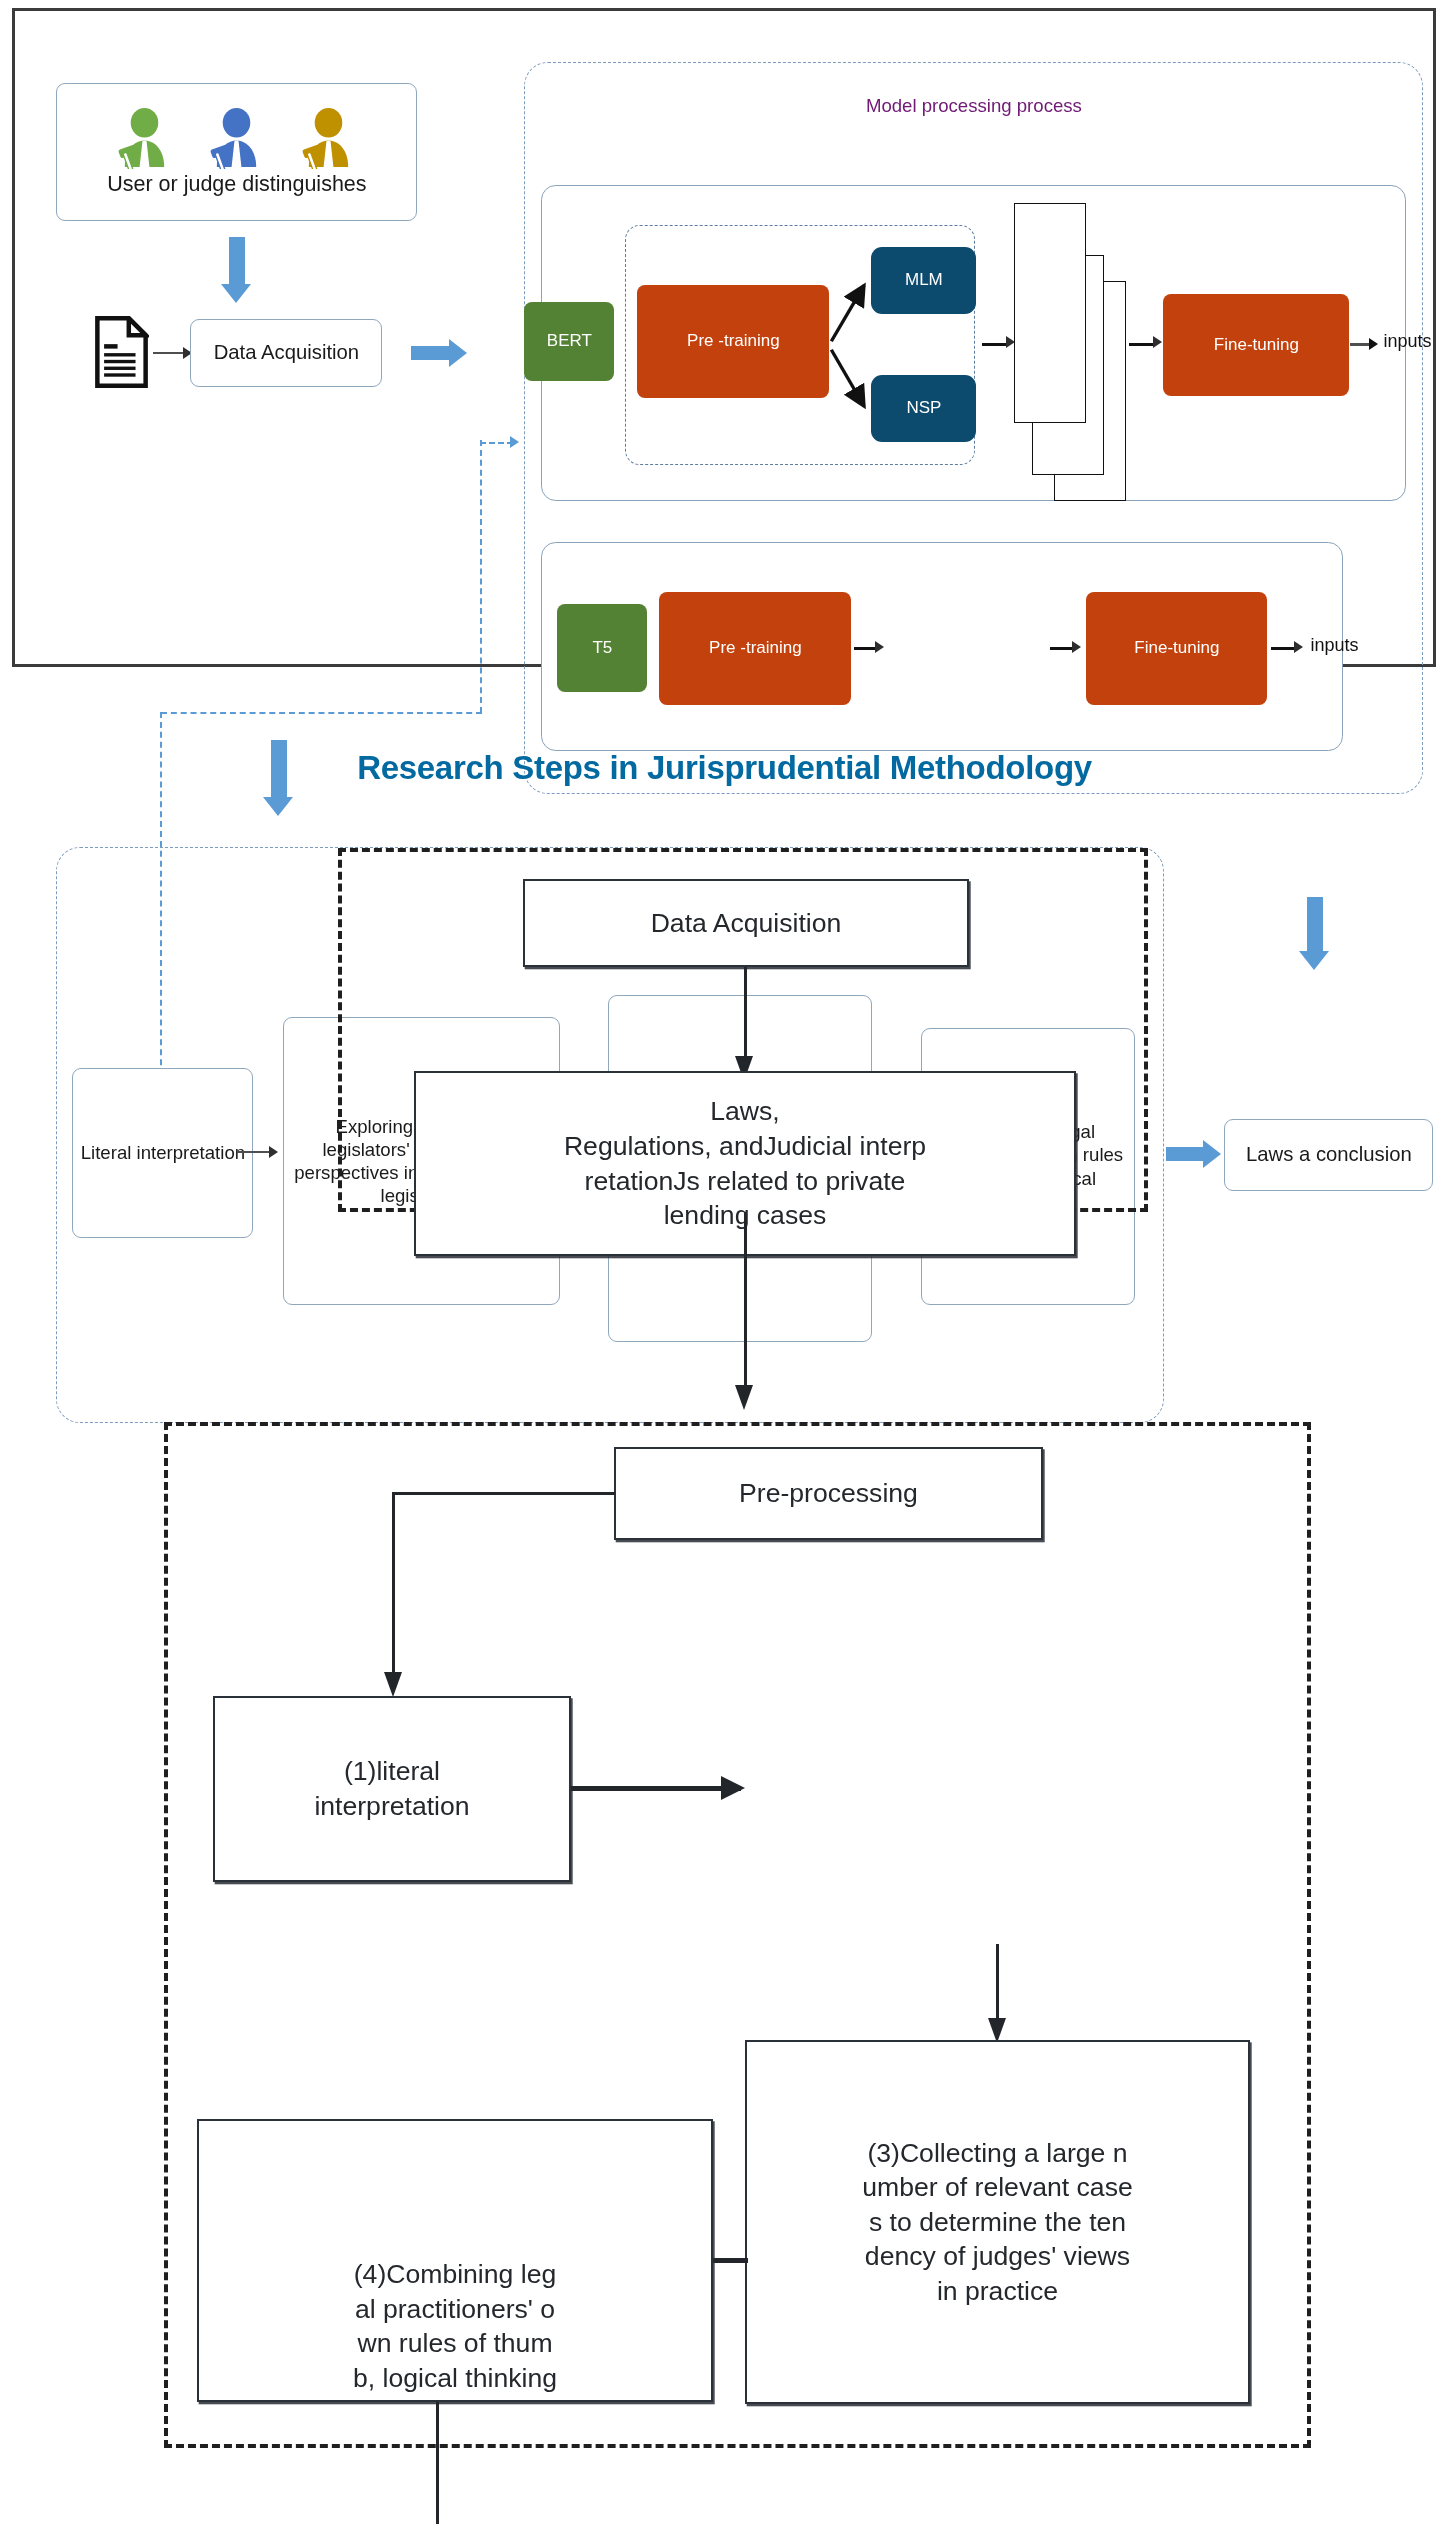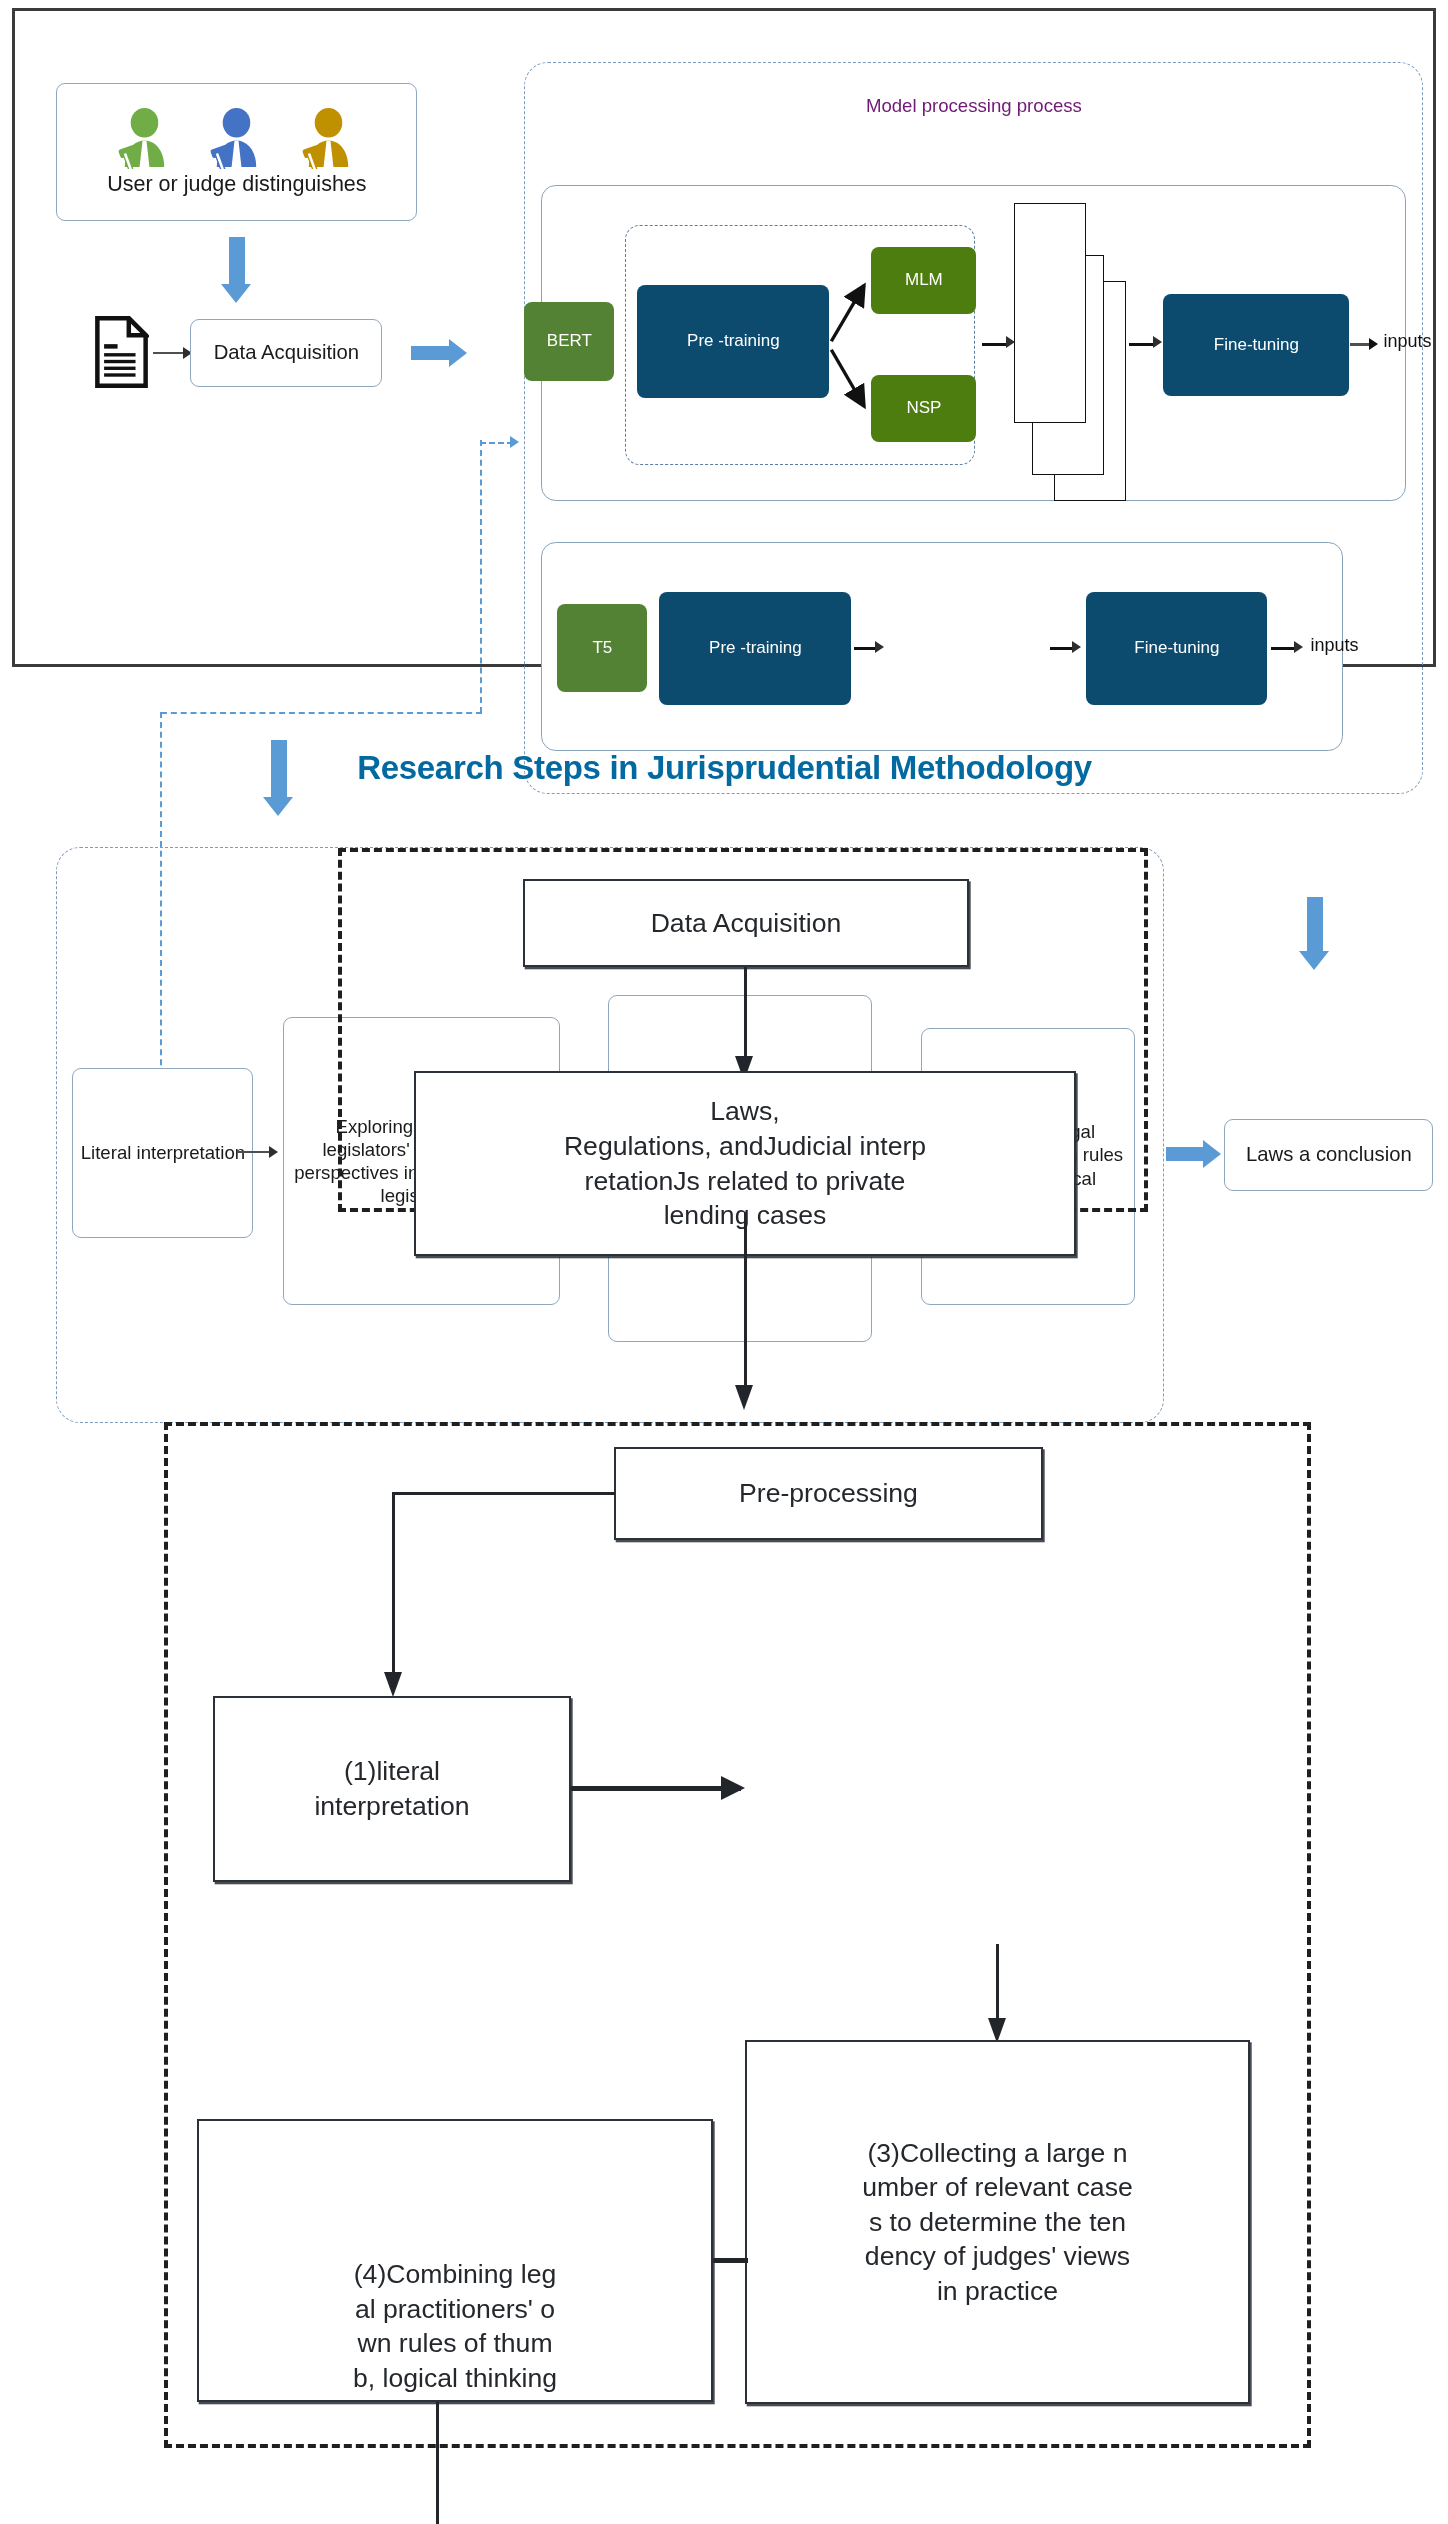--- a/index.html
+++ b/index.html
@@ -19,22 +19,22 @@
   .dashbox-label{position:absolute;left:0;right:0;text-align:center;font-size:18.6px;color:#701a75;}
 
   
   .groupbox{border:1.1px solid #88a2ba;border-radius:14.7px;background:#fff;}
   
   .innerdash{border:1.7px dashed #5d7da0;border-radius:14.7px;background:transparent;}
 
   .chip{border-radius:8px;display:flex;align-items:center;justify-content:center;
         color:#fff;font-size:17px;text-align:center;line-height:1.1;}
   .chip.green{background:#548235;}
-  .chip.blue{background:#0c4a6e;}
-  .chip.orange{background:#4d7c0f;}
+  .chip.blue{background:#c2410c;}
+  .chip.orange{background:#0c4a6e;border-radius:11px;}
 
   .blkarrow{position:absolute;background:#4f4f4f;height:1.7px;}
   .blkhead{position:absolute;width:0;height:0;border-left:9.6px solid #2e2e2e;
            border-top:6.2px solid transparent;border-bottom:6.2px solid transparent;}
 
   
   .fatdown{position:absolute;width:30.5px;}
   .fatdown .shaft{position:absolute;left:7.3px;top:0;width:16px;background:#5b9bd5;}
   .fatdown .head{position:absolute;left:0;width:0;height:0;
      border-left:15.3px solid transparent;border-right:15.3px solid transparent;border-top:19px solid #5b9bd5;}

